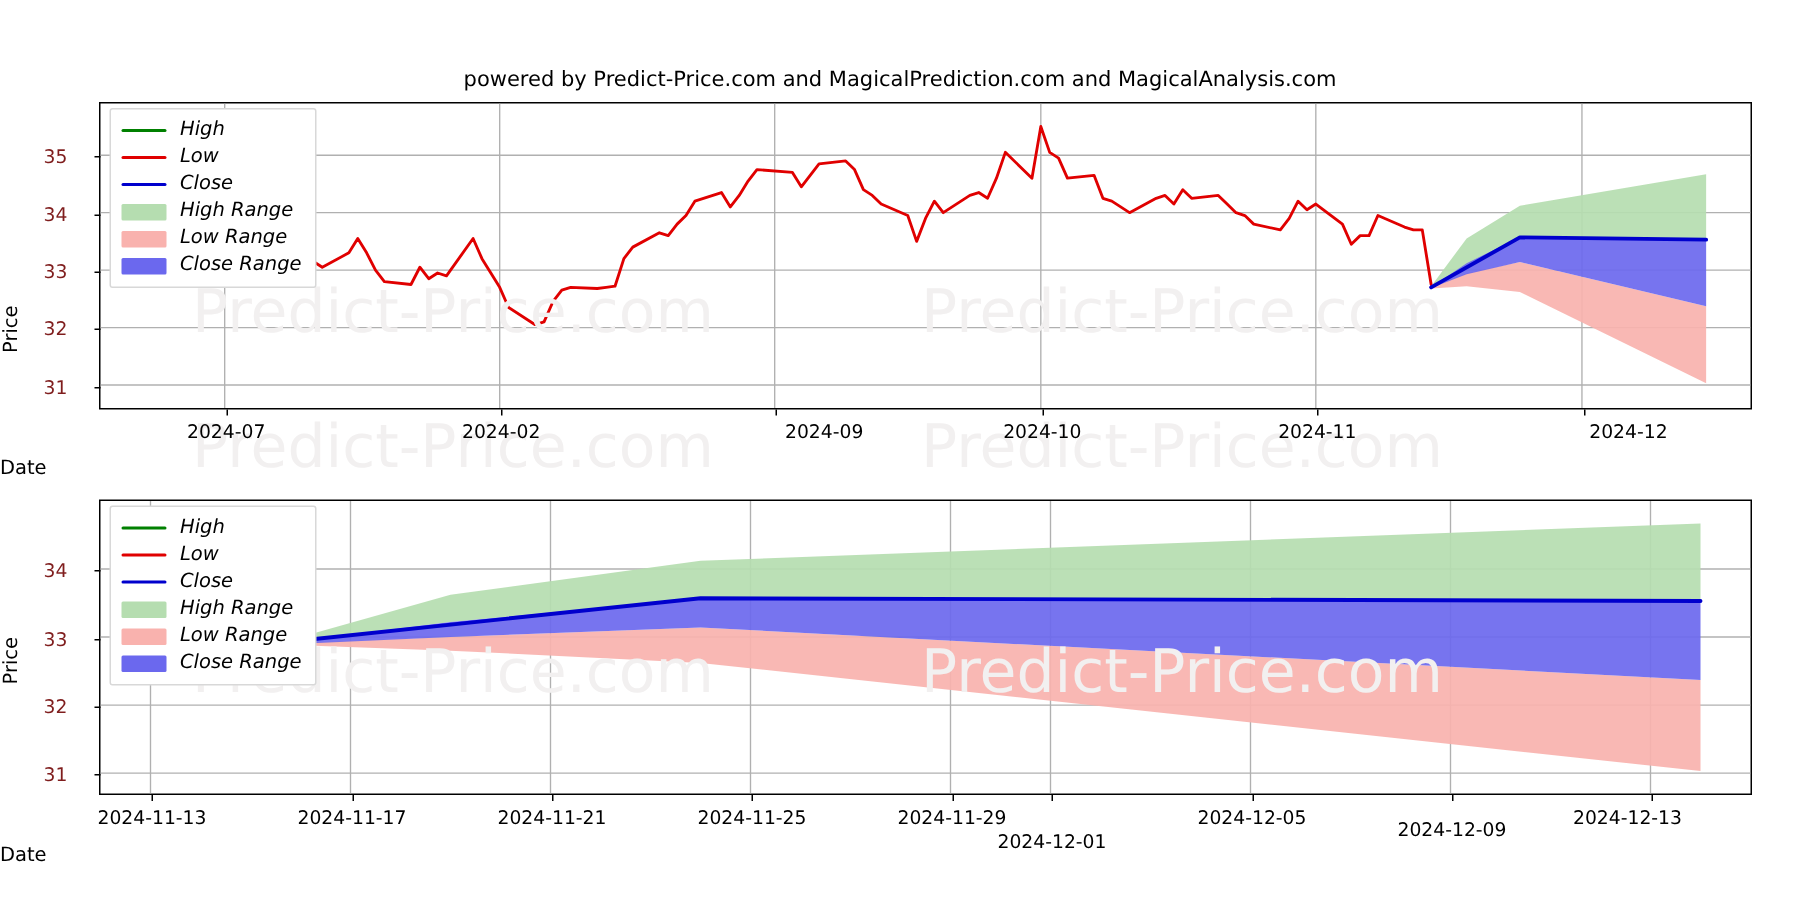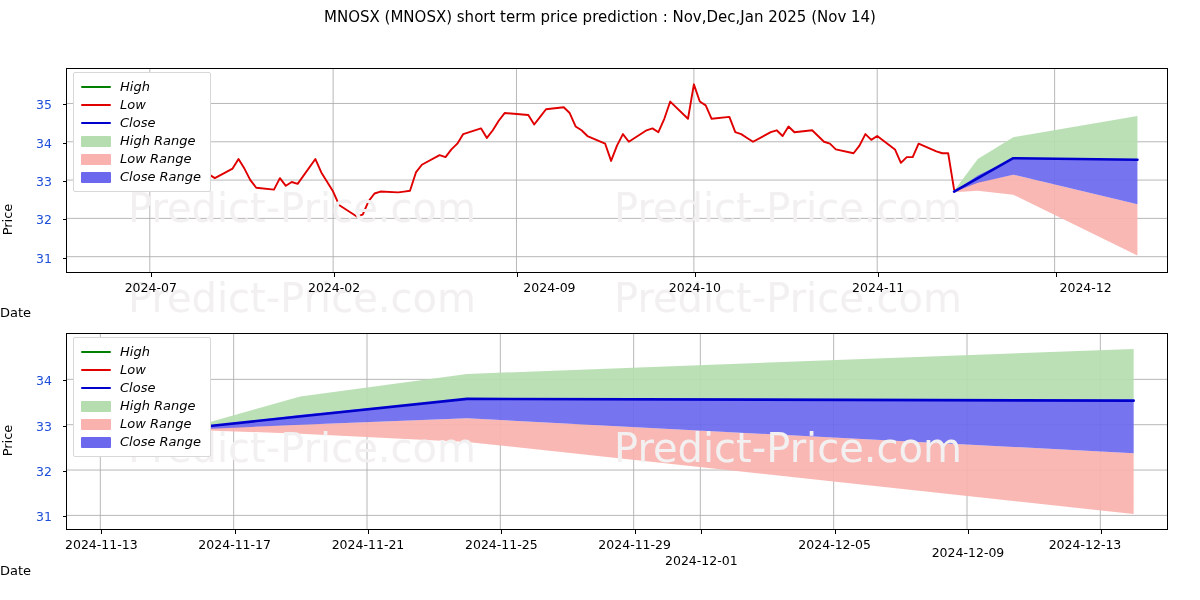--- a/index.html
+++ b/index.html
@@ -5,38 +5,38 @@
   html,body{margin:0;padding:0;background:#ffffff;}
   body{width:1200px;height:600px;font-family:"DejaVu Sans","Liberation Sans",sans-serif;color:#000;overflow:hidden;}
   #root{position:relative;width:1200px;height:600px;}
   .title{position:absolute;left:0;top:8px;width:1200px;text-align:center;font-size:15px;color:#000;}
   .subtitle{position:absolute;left:0;top:45px;width:1200px;text-align:center;font-size:14px;color:#000;}
   .panel{position:absolute;}
   .plotframe{position:absolute;border:1.2px solid #000;background:#fff;box-sizing:border-box;}
   .ylabel{position:absolute;font-size:13px;color:#000;transform-origin:50% 50%;white-space:nowrap;}
   .xlabel{position:absolute;font-size:13px;color:#000;width:100%;text-align:left;}
   .tickx{position:absolute;font-size:12.5px;color:#000;transform:translateX(-50%);white-space:nowrap;}
-  .ticky{position:absolute;font-size:12.5px;color:#1d4ed8;transform:translateY(-50%);text-align:center;white-space:nowrap;}
+  .ticky{position:absolute;font-size:12.5px;color:#7f1d1d;transform:translateY(-50%);text-align:left;white-space:nowrap;}
   .tickmarkx{position:absolute;width:1px;height:4px;background:#000;}
   .tickmarky{position:absolute;height:1px;width:4px;background:#000;}
   svg{display:block;}
   .wm{position:absolute;font-size:40px;color:#f2f0f0;font-family:"DejaVu Sans","Liberation Sans",sans-serif;white-space:nowrap;pointer-events:none;user-select:none;}
   .legendbox{position:absolute;background:#ffffff;border:1px solid #d8d8d8;border-radius:2px;padding:5px 9px 5px 7px;font-style:italic;}
   .legrow{display:flex;align-items:center;height:18px;}
   .legmark{width:30px;height:12px;margin-right:9px;position:relative;flex:0 0 30px;}
   .legline{position:absolute;left:0;top:5px;width:30px;height:2.4px;border-radius:1px;}
   .legpatch{position:absolute;left:0;top:1px;width:30px;height:11px;border-radius:1px;}
   .legtext{font-size:13px;color:#000;line-height:18px;}
 </style>
 </head>
 <body>
 
 <div id="root">
 
-  <div class="title">MNOSX (MNOSX) short term price prediction : Nov,Dec,Jan 2025 (Nov 14)</div>
+  <div class="subtitle">powered by Predict-Price.com and MagicalPrediction.com and MagicalAnalysis.com</div>
 
   <div class="panel" style="left:0px;top:60px;width:1200px;height:260px;">
 
     <div class="ylabel" style="left:-8px;top:152px;transform:rotate(-90deg);">Price</div>
 
     <div class="plotframe" id="plot1" style="left:66px;top:8px;width:1102px;height:205px;">
       <svg id="svg1" width="1100" height="203" viewBox="0 0 1100 203" preserveAspectRatio="none">
           <line x1="0" y1="187.6792452830189" x2="1100" y2="187.6792452830189" stroke="#b0b0b0" stroke-width="0.9"></line>
           <line x1="0" y1="149.37735849056605" x2="1100" y2="149.37735849056605" stroke="#b0b0b0" stroke-width="0.9"></line>
           <line x1="0" y1="111.07547169811322" x2="1100" y2="111.07547169811322" stroke="#b0b0b0" stroke-width="0.9"></line>

